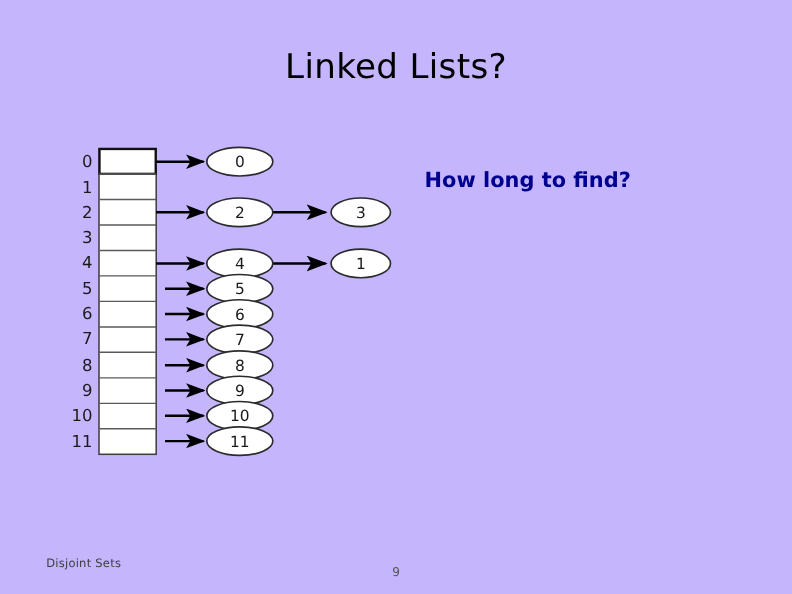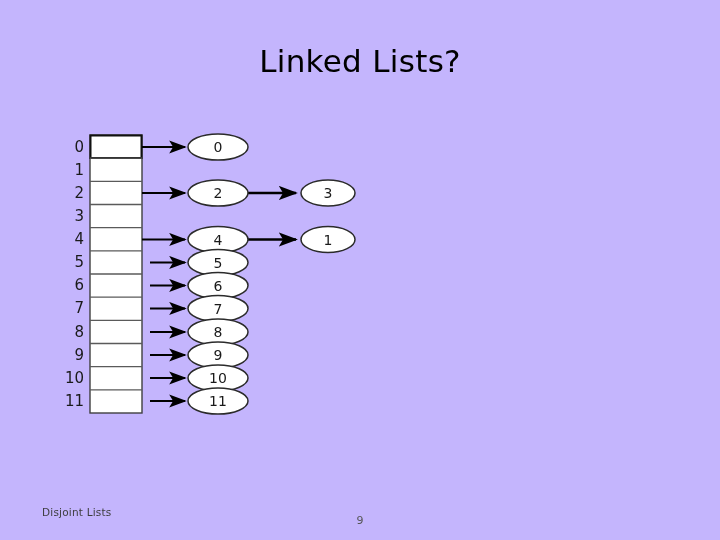--- a/index.html
+++ b/index.html
@@ -207,19 +207,20 @@
         </g>
         <g>
           <ellipse cx="288" cy="119.5" rx="27" ry="13" fill="#ffffff" stroke="#2b2b2b" stroke-width="1.5"></ellipse>
           <text class="svg-label node-label" x="288" y="124.5">1</text>
         </g>
       </g>
 
     </svg>
   </div>
 
-
-
-  <div id="footer-label">Disjoint Lists</div>
+  <div class="callout" id="callout-find">How long to find?</div>
+
+
+  <div id="footer-label">Disjoint Sets</div>
 
   <div id="page-number">9</div>
 
 </div>
 
 </body></html>

